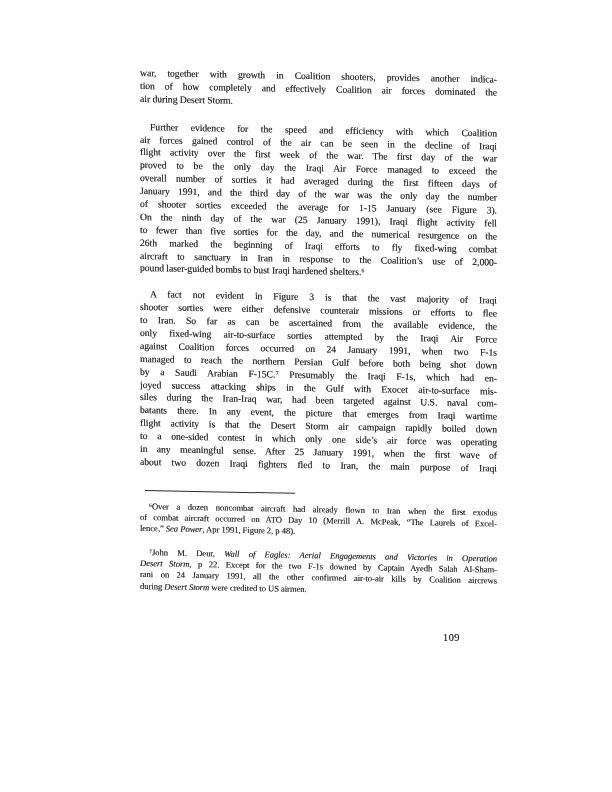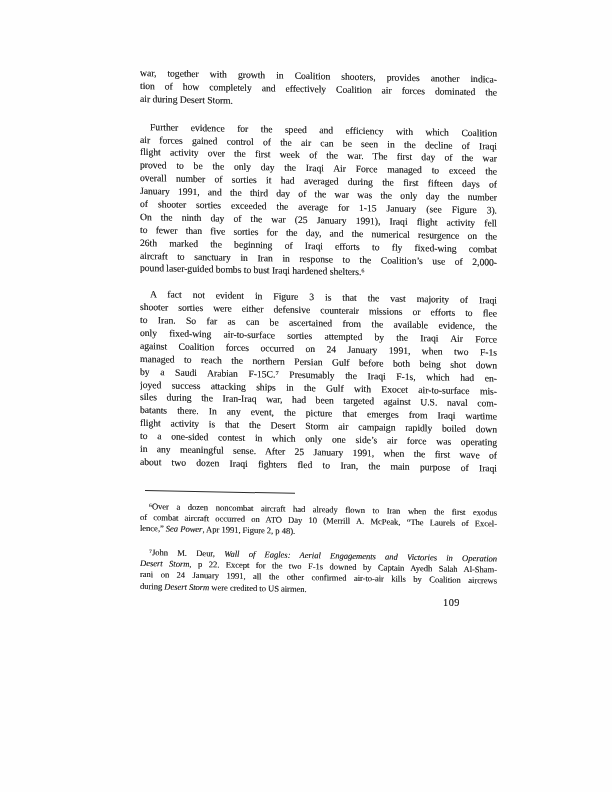--- a/index.html
+++ b/index.html
@@ -55,21 +55,21 @@
     overflow: hidden;
   }
   .fn-line.first { text-indent: 9px; }
   .fn-line.last { text-align-last: left; }
 
   em { font-style: italic; }
 
   .page-number {
     position: absolute;
     left: 443px;
-    top: 597px;
+    top: 632px;
     font-size: 10.3px;
     color: #242424;
     letter-spacing: 0.5px;
     text-shadow: 0 0 0.35px rgba(25,25,25,0.55);
   }
 </style>
 </head>
 <body>
 
 <div class="page">

